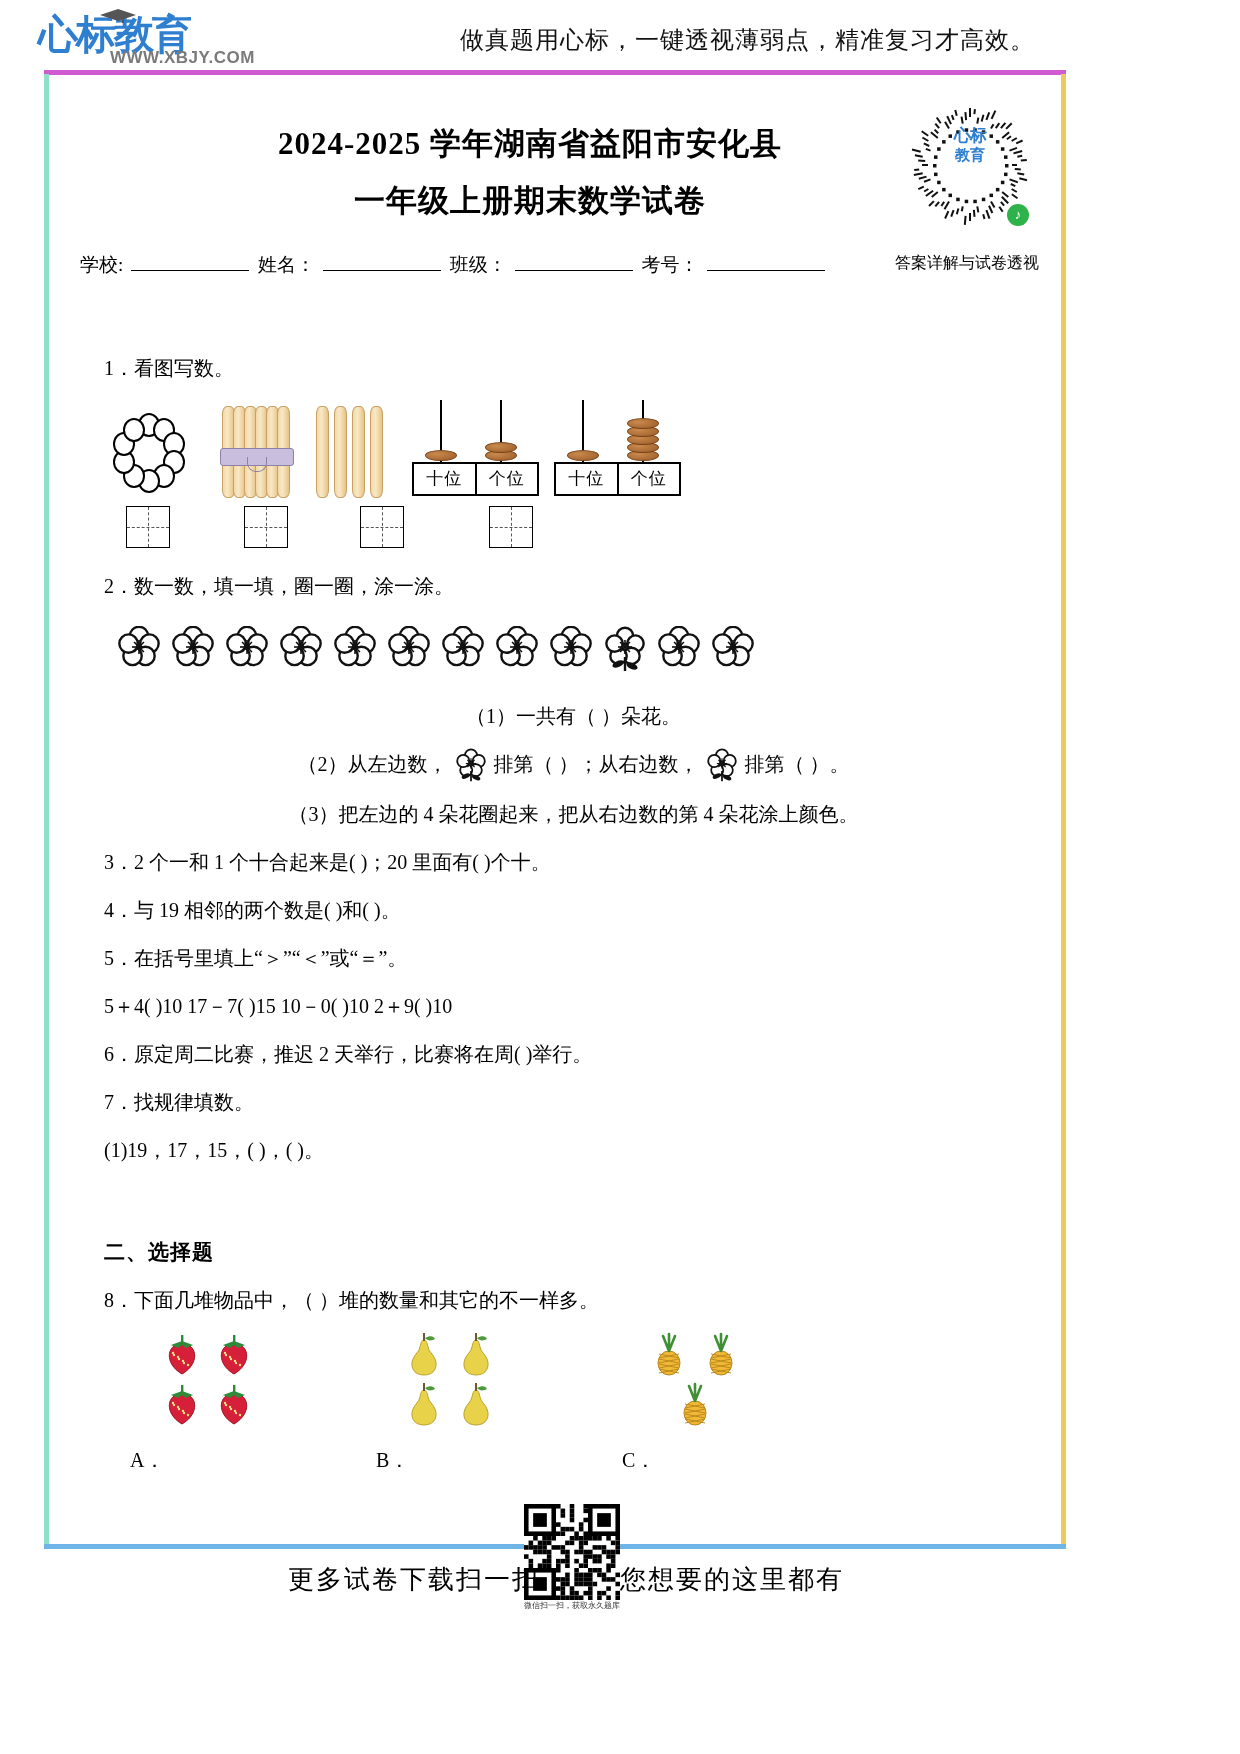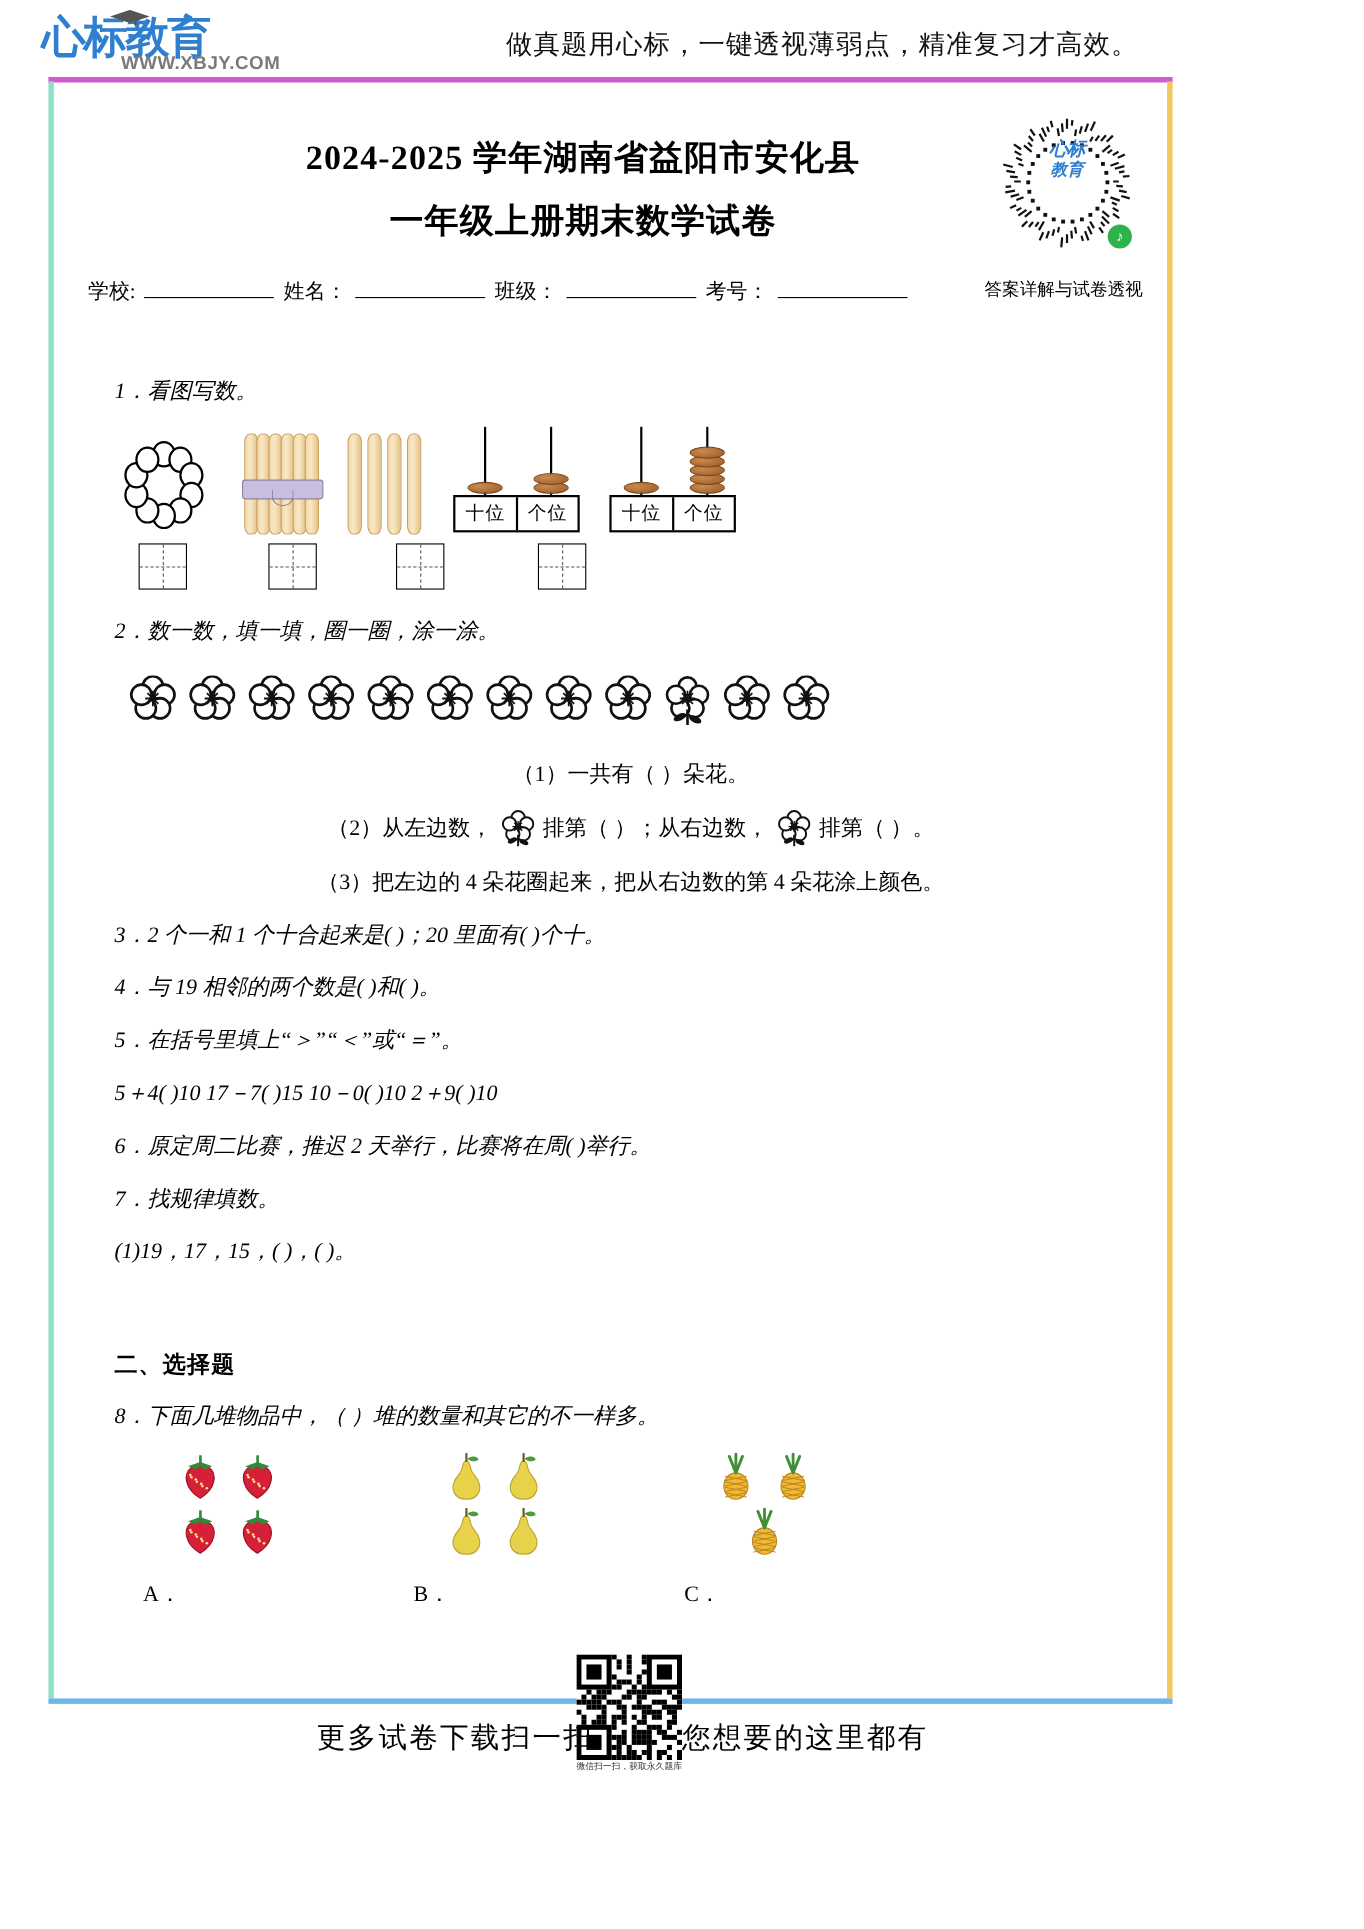--- a/index.html
+++ b/index.html
@@ -99,21 +99,21 @@
     letter-spacing: 1px;
     color: #000;
   }
   .title-1 { top: 123px; }
   .title-2 { top: 180px; }
 
   
   .qr-badge {
     position: absolute;
     left: 905px; top: 100px;
-    width: 130px; height: 130px; font-style: italic;
+    width: 130px; height: 130px;
   }
   .qr-core {
     position: absolute;
     left: 26px; top: 26px;
     width: 78px; height: 78px;
     text-align: center;
   }
   .qr-name {
     font-family: "Liberation Sans", sans-serif;
     font-weight: bold;
@@ -175,23 +175,22 @@
   .sec-head {
     font-family: "Liberation Sans", "DejaVu Sans", sans-serif;
     font-weight: bold;
     font-size: 21px;
     letter-spacing: 1px;
     margin: 0 0 18px 0;
   }
   .q {
     font-size: 20px;
     line-height: 32px;
-    margin: 4px 0 16px 0;
+    margin: 16px 0 16px 0;
     white-space: nowrap;
-    font-style: italic;
   }
   .sub {
     font-size: 20px;
     line-height: 32px;
     margin: 0 0 16px 0;
     padding-left: 14px;
     white-space: nowrap;
     text-align: center;
   }
 
@@ -265,21 +264,21 @@
     position: absolute;
     width: 32px; height: 11px;
     background: radial-gradient(ellipse at 35% 35%, #c98a4e, #9a5a28);
     border: 1px solid #7a4418;
     border-radius: 50%;
     box-sizing: border-box;
   }
   .pv-box {
     position: absolute;
     left: 0; bottom: 0;
-    width: 115px; height: 34px;
+    width: 127px; height: 34px;
     border: 2px solid #000;
     box-sizing: border-box;
     display: flex;
   }
   .pv-cell {
     flex: 1;
     font-size: 17px;
     line-height: 30px;
     text-align: center;
     letter-spacing: 1px;

